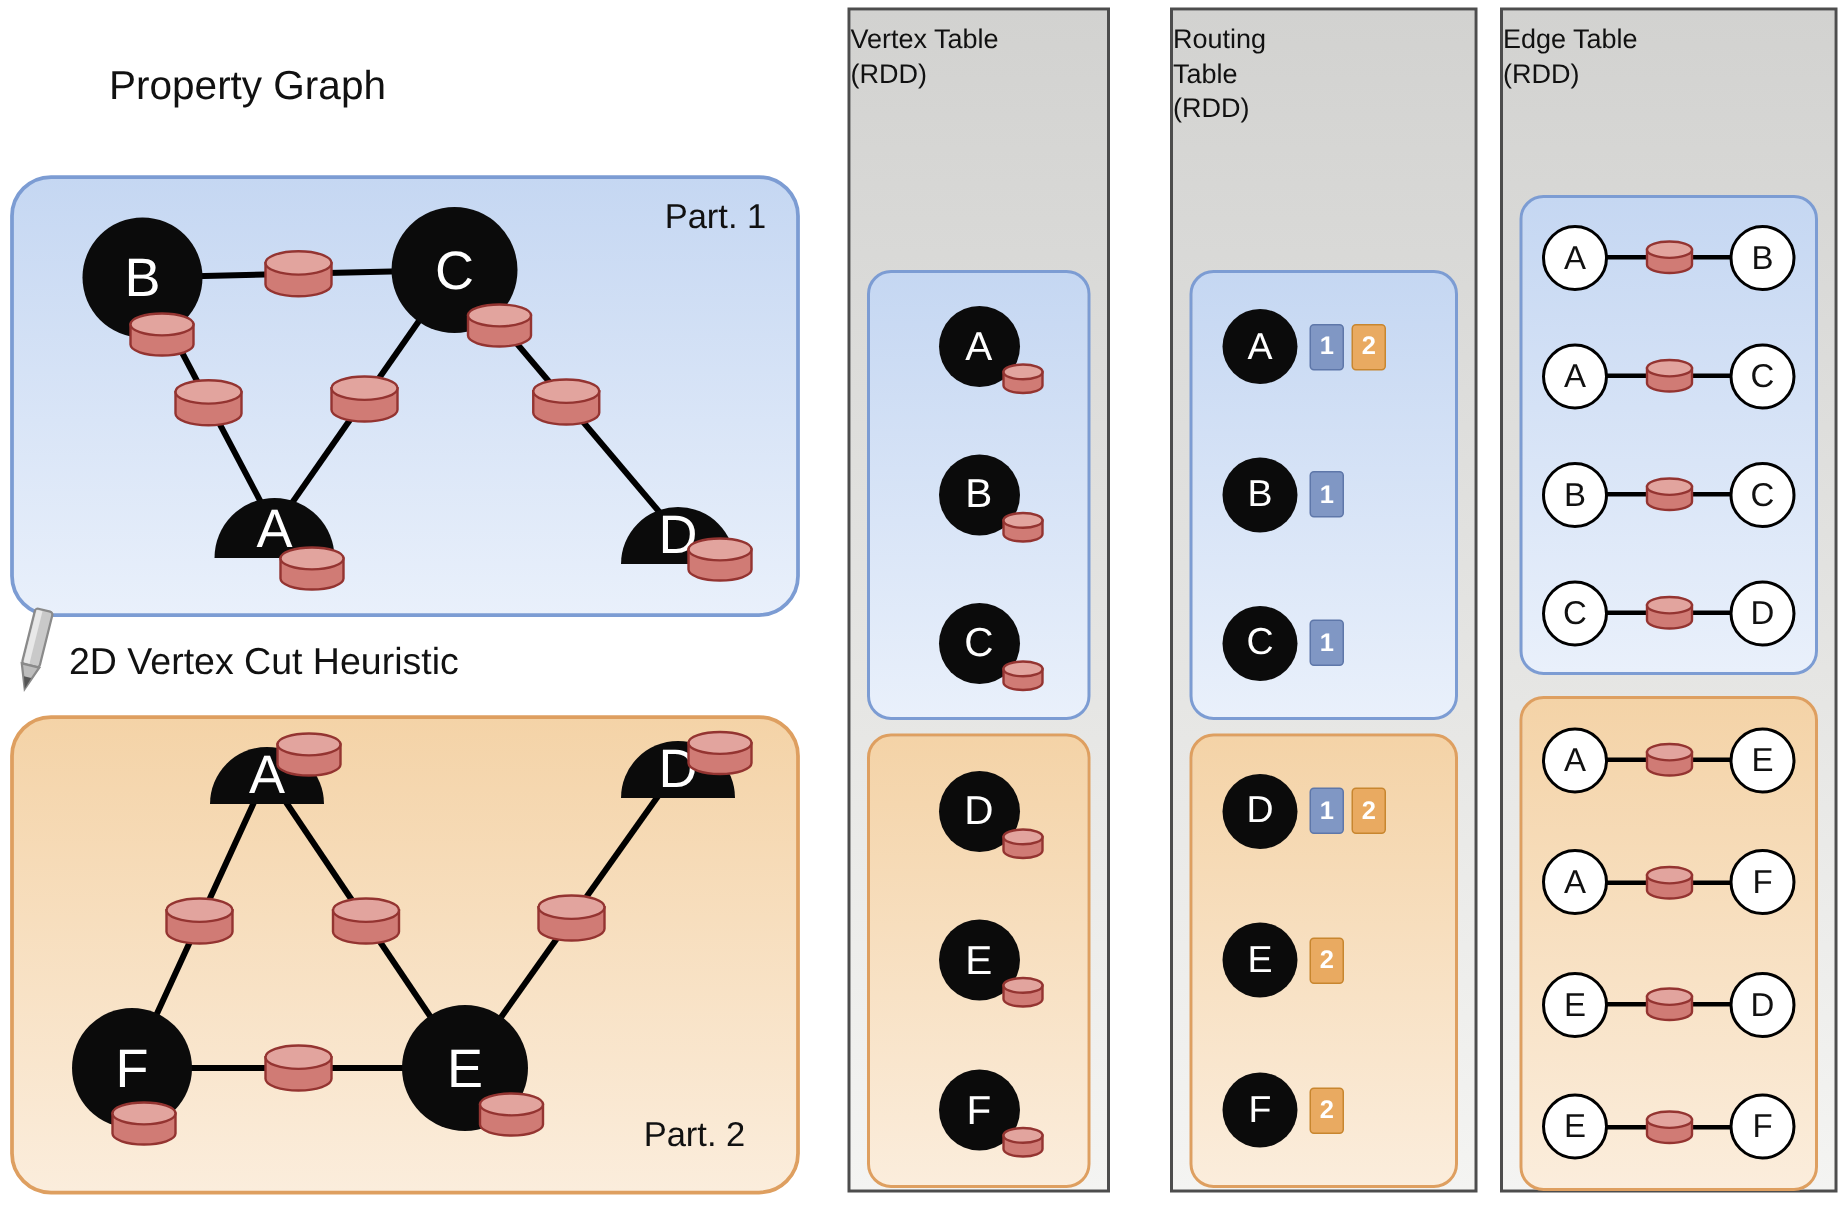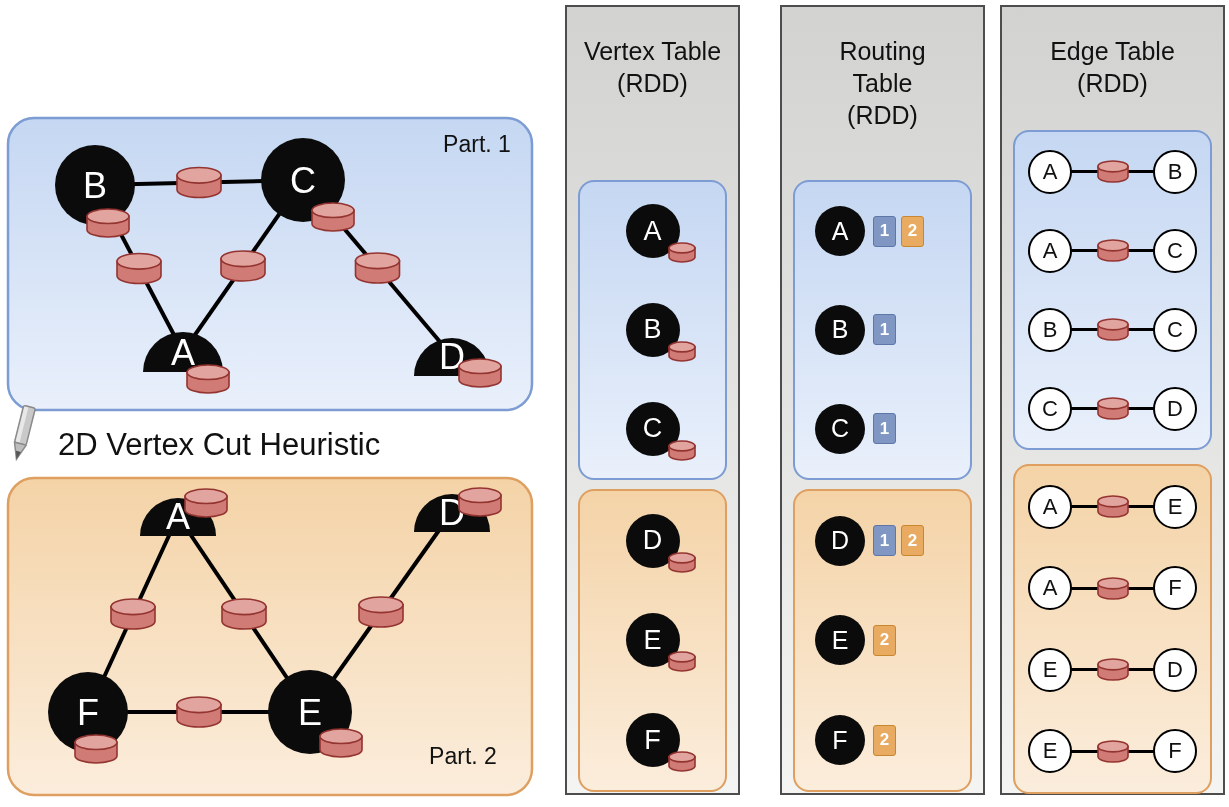--- a/index.html
+++ b/index.html
@@ -2,28 +2,28 @@
 <html><head>
 <meta charset="utf-8">
 <style>
   html,body{margin:0;padding:0;background:#ffffff;}
   .canvas{
     position:relative;width:1229px;height:807px;background:#ffffff;
     font-family:"Liberation Sans",sans-serif;color:#111;overflow:hidden;
   }
   #graph-svg{position:absolute;left:0;top:0;}
   .pg-title{position:absolute;left:30px;top:42px;width:270px;text-align:center;font-size:27px;}
-  .cut-label{position:absolute;left:58px;top:427px;font-size:31px;}
+  .cut-label{position:absolute;left:46px;top:427px;font-size:25px;}
   .pencil{position:absolute;left:6px;top:402px;}
 
   .panel{position:absolute;top:5px;height:790px;border:2px solid #4d4d4d;box-sizing:border-box;}
   #vertex-panel{left:565px;width:175px;}
   #routing-panel{left:780px;width:205px;}
   #edge-panel{left:1000px;width:225px;}
-  .panel-title{white-space:pre-line;text-align:center;font-size:25px;line-height:1.28;padding-top:28px;}
+  .panel-title{white-space:pre-line;font-size:18px;line-height:1.28;padding-top:8px;}
 
   .group{position:absolute;left:11px;right:11px;border:2.5px solid;border-radius:16px;
          display:flex;flex-direction:column;justify-content:space-around;box-sizing:border-box;}
   #vertex-panel .g-top,#routing-panel .g-top{top:173px;height:300px;}
   #vertex-panel .g-bottom,#routing-panel .g-bottom{top:482px;height:303px;}
   #edge-panel .g-top{top:123px;height:320px;}
   #edge-panel .g-bottom{top:457px;height:330px;}
   #vertex-panel .group{align-items:center;}
 
   .v-item{position:relative;width:54px;height:54px;}
@@ -44,20 +44,21 @@
             position:relative;z-index:2;box-sizing:border-box;}
   .e-connector{flex:1;height:44px;position:relative;display:flex;align-items:center;justify-content:center;}
   .e-line{position:absolute;left:-10px;right:-10px;top:50%;margin-top:-1.5px;height:3px;background:#000;z-index:0;}
   .e-cyl{position:relative;z-index:1;}
 </style>
 </head>
 <body>
 
 <div class="canvas">
 
+  <div class="pg-title">Property Graph</div>
 
   <svg id="graph-svg" width="545" height="807">
       <defs>
         <linearGradient id="pg-blue" x1="0" y1="0" x2="0" y2="1">
           <stop offset="0%" stop-color="#c5d7f2"></stop>
           <stop offset="100%" stop-color="#e9f0fb"></stop>
         </linearGradient>
         <linearGradient id="pg-orange" x1="0" y1="0" x2="0" y2="1">
           <stop offset="0%" stop-color="#f4d3a7"></stop>
           <stop offset="100%" stop-color="#fbeddc"></stop>

